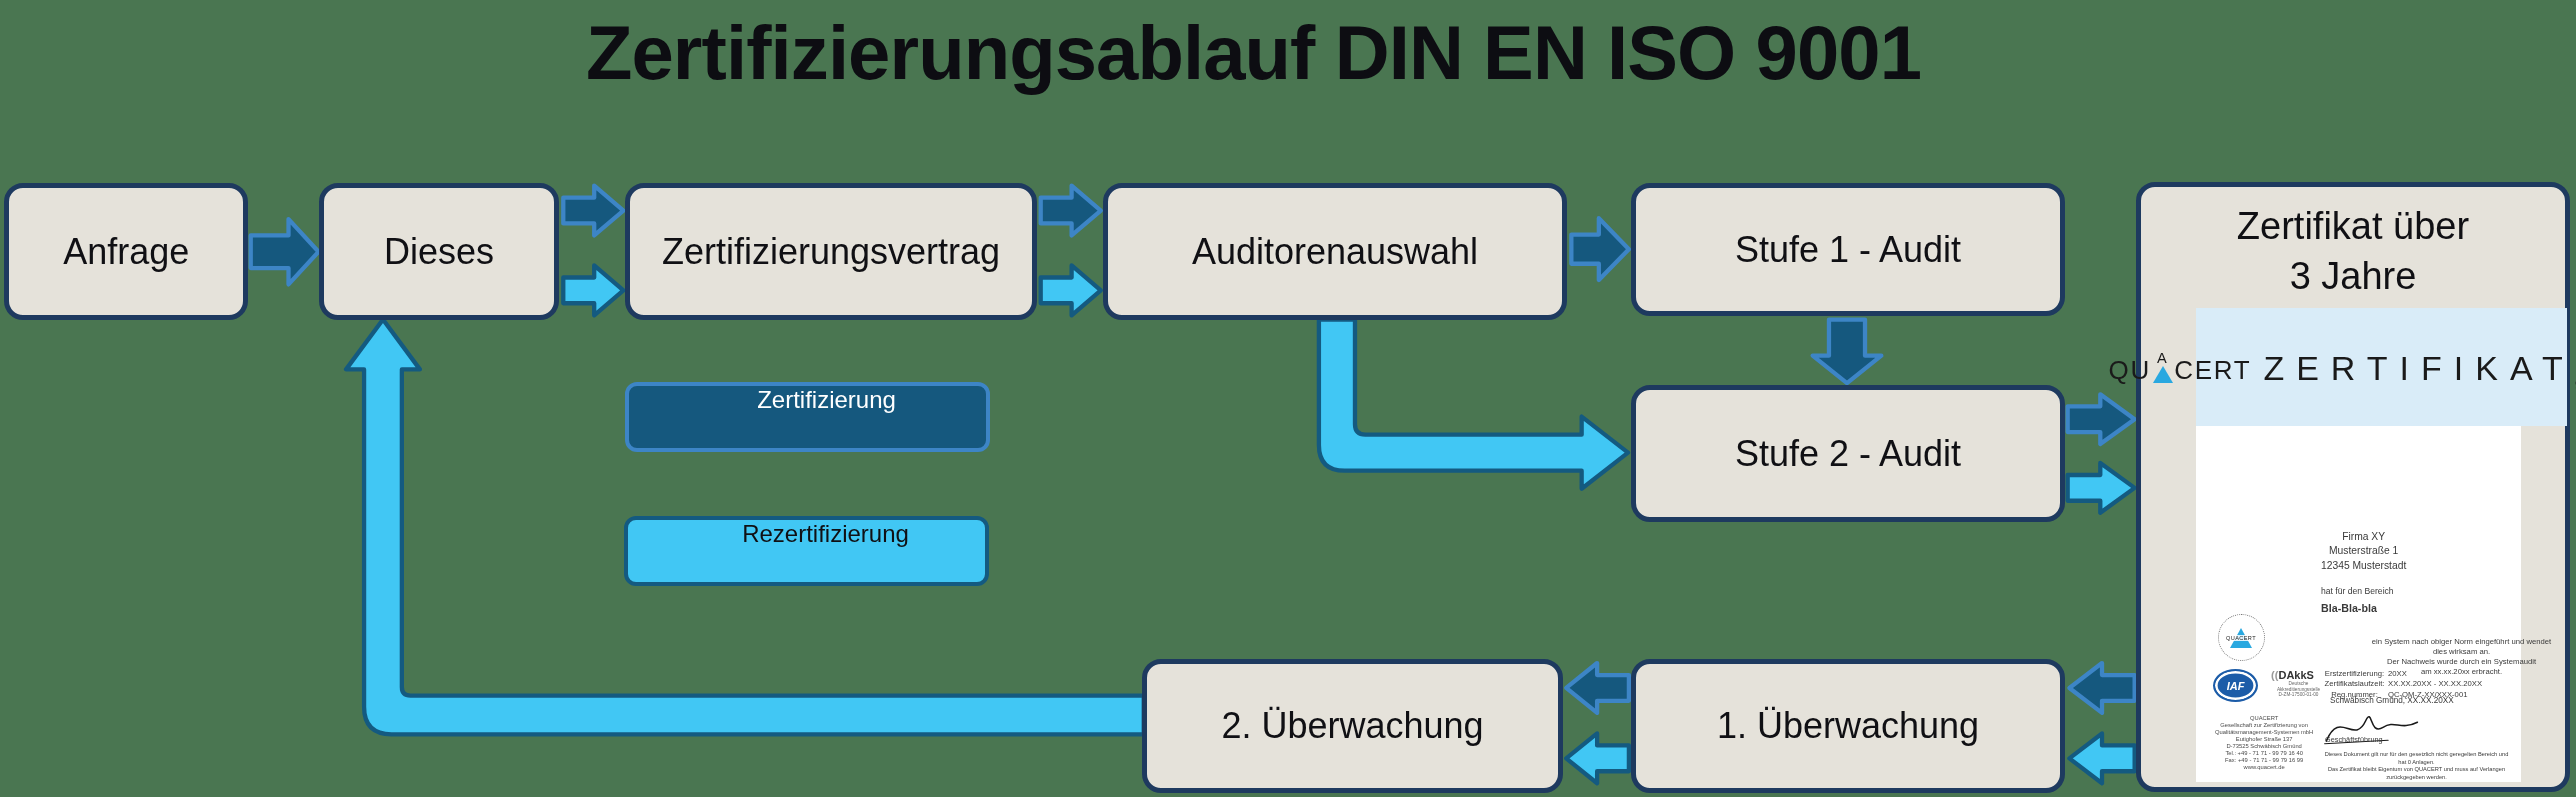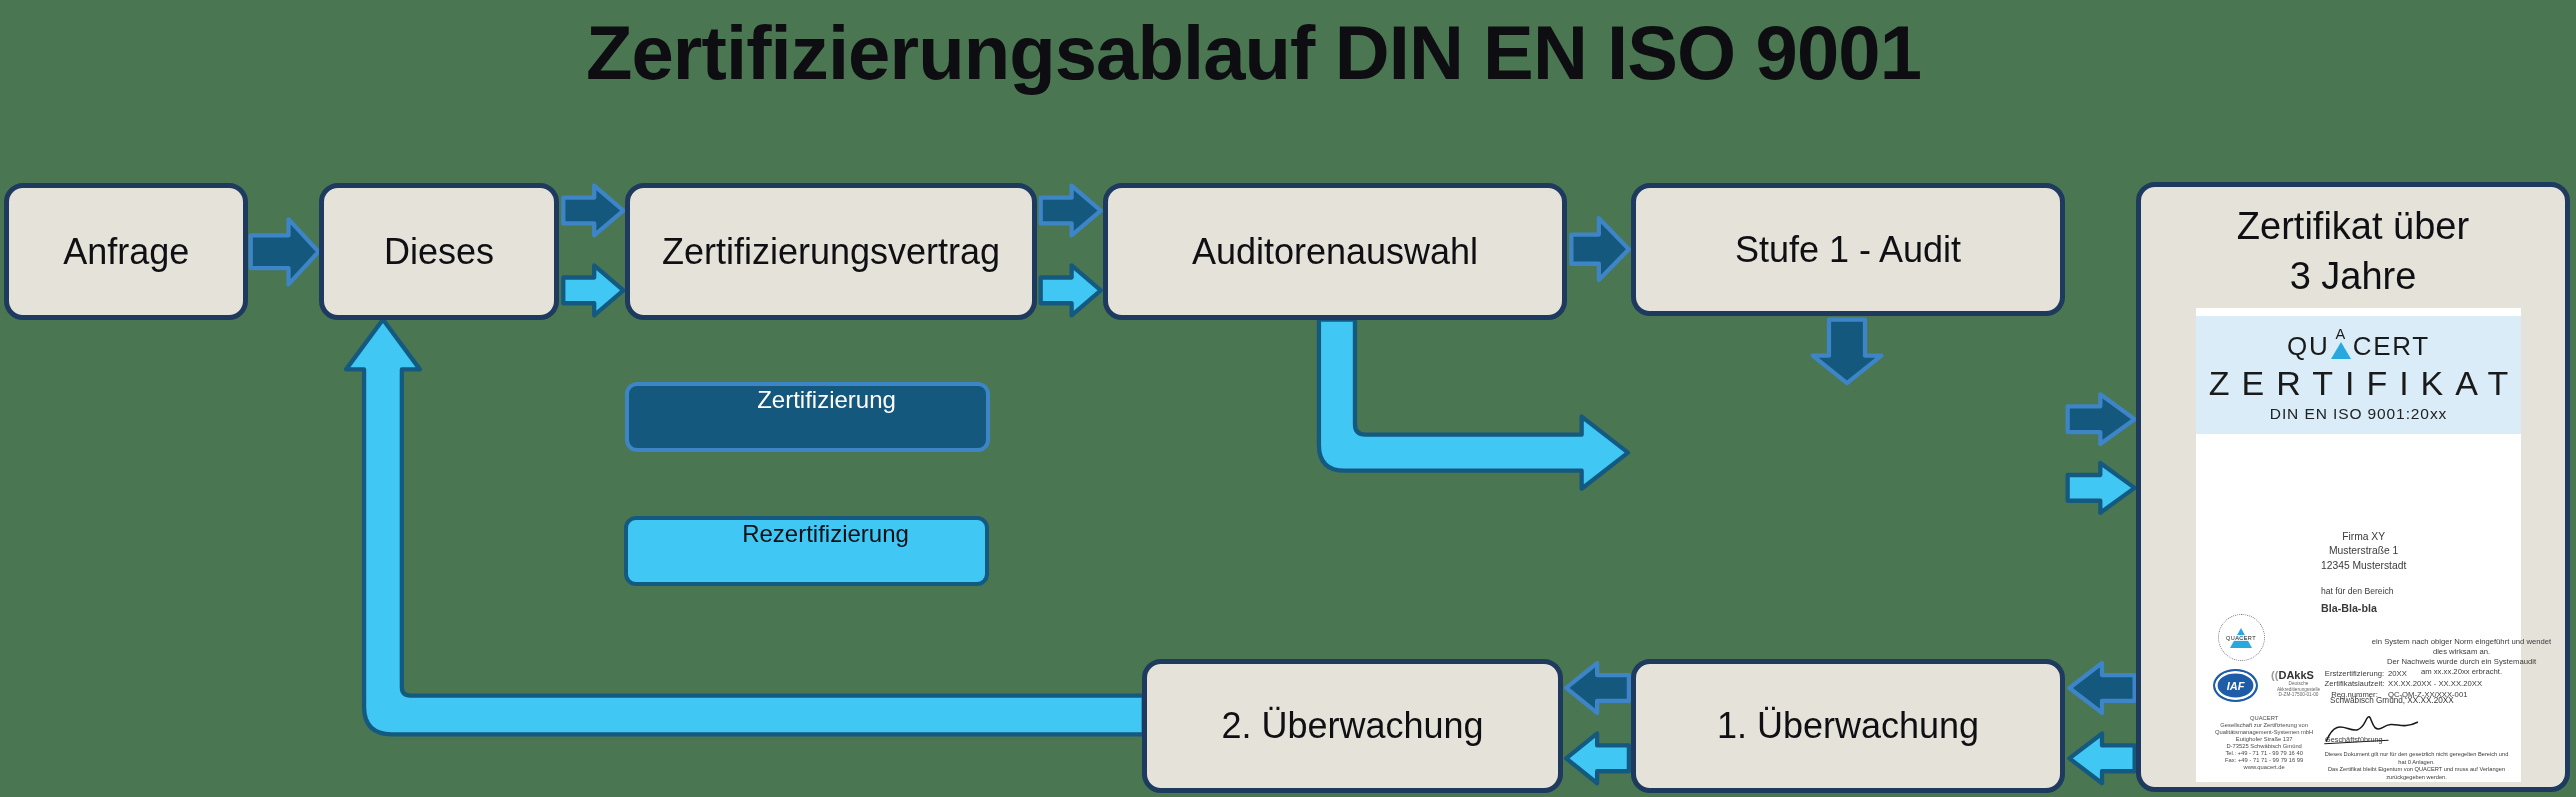--- a/index.html
+++ b/index.html
@@ -27,22 +27,22 @@
   .legend{position:absolute;z-index:2;box-sizing:border-box;border-radius:12px;
     display:flex;align-items:flex-start;justify-content:center;font-size:24px;padding-left:38px;}
   #legend-zert{left:625px;top:382px;width:365px;height:70px;background:var(--dark-blue);
     border:4.3px solid var(--medium-blue);color:#ffffff;}
   #legend-rezert{left:624px;top:516px;width:365px;height:70px;background:var(--cyan);
     border:4.3px solid var(--cyan-border);color:#101014;}
   
   #panel{left:2136px;top:182px;width:434px;height:610px;display:block;}
   #panel-heading{margin-top:13.7px;text-align:center;font-size:38px;line-height:1.32;color:#101014;}
   #cert-sheet{position:absolute;left:55px;top:121px;width:325px;height:474px;background:#ffffff;}
-  #cert-band{position:absolute;left:0;top:8px;width:325px;height:118px;background:var(--band-blue);
-    display:flex;flex-direction:column;align-items:center;justify-content:center;color:#1a1a1a;}
+  #cert-band{position:absolute;left:0;top:0;width:371px;height:118px;background:var(--band-blue);
+    display:flex;flex-direction:row;align-items:center;justify-content:center;color:#1a1a1a;}
   #cert-logo-row{display:flex;align-items:flex-end;font-size:26px;letter-spacing:1.7px;line-height:1;}
   #logo-a-stack{display:flex;flex-direction:column;align-items:center;margin:0 1.7px;}
   #logo-a{font-size:14.6px;line-height:1;margin-bottom:0.9px;}
   #logo-triangle{width:0;height:0;border-left:10.3px solid transparent;
     border-right:10.3px solid transparent;border-bottom:17px solid var(--logo-cyan);}
   #cert-doc-title{font-size:34px;letter-spacing:12px;margin:5.2px 0 1.7px 12px;}
   #cert-standard{font-size:15.5px;letter-spacing:0.9px;color:#222;}
   .cert-text{position:absolute;color:#3a3a3a;}
   #cert-recipient{left:125px;top:222px;font-size:10.3px;line-height:1.4;}
   #cert-scope-intro{left:125px;top:278px;font-size:8.6px;}
@@ -108,20 +108,23 @@
   </div>
   <div class="node" id="node-vertrag">
     <span>Zertifizierungsvertrag</span>
   </div>
   <div class="node" id="node-auditoren">
     <span>Auditorenauswahl</span>
   </div>
   <div class="node" id="node-stufe1">
     <span>Stufe 1 - Audit</span>
   </div>
+  <div class="node" id="node-stufe2">
+    <span>Stufe 2 - Audit</span>
+  </div>
   <div class="node" id="node-ueb2">
     <span>2. Überwachung</span>
   </div>
   <div class="node" id="node-ueb1">
     <span>1. Überwachung</span>
   </div>
 
   <div class="legend" id="legend-zert">
     <span>Zertifizierung</span>
   </div>

